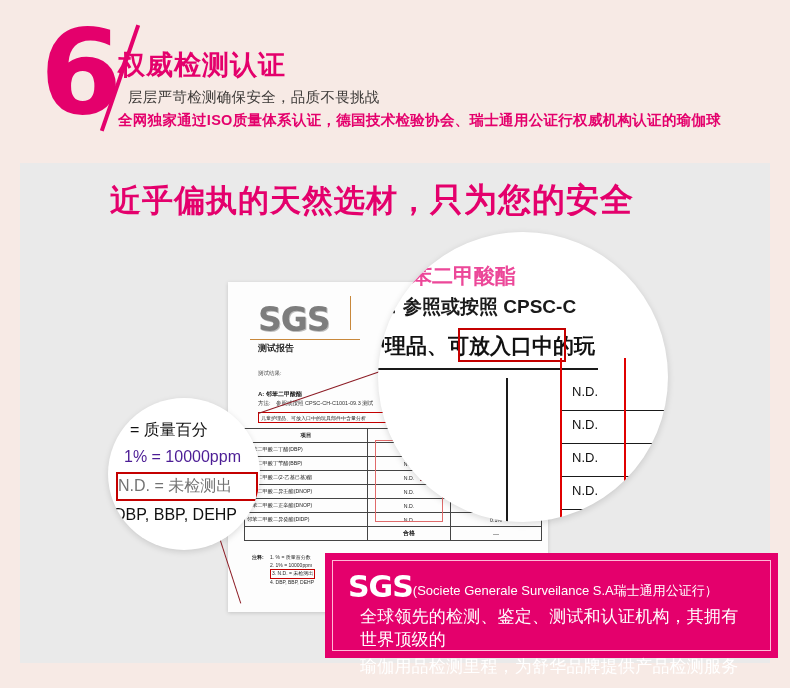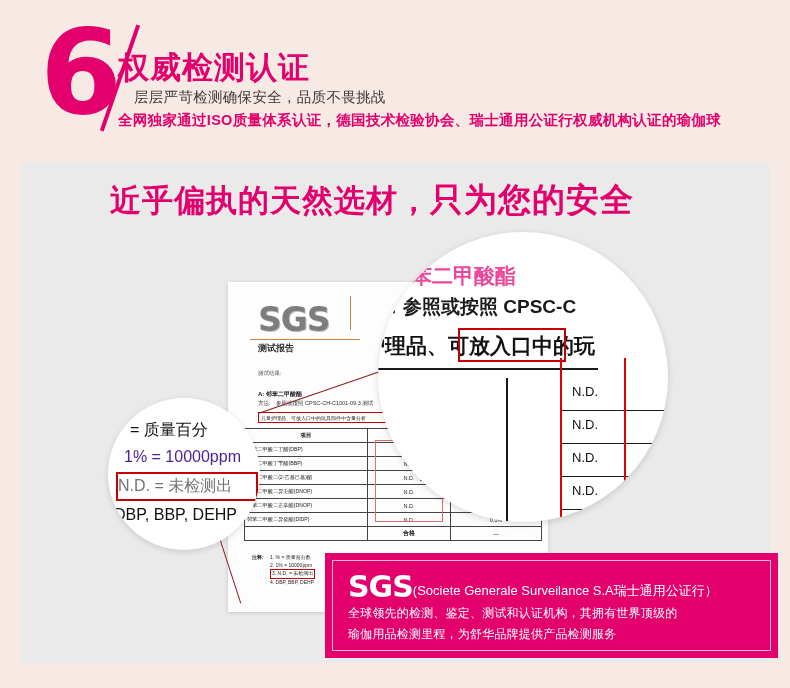--- a/index.html
+++ b/index.html
@@ -18,24 +18,24 @@
     font-size:118px;line-height:108px;font-weight:700;
     color:#e4006c;font-family:"DejaVu Sans",sans-serif;
     letter-spacing:-4px;
   }
   .slash{
     position:absolute;left:118px;top:22px;width:4px;height:112px;
     background:#e4006c;transform:rotate(19deg);transform-origin:center;
   }
   .hdr-title{
     position:absolute;left:118px;top:47px;
-    font-size:31px;font-weight:700;color:#e4006c;letter-spacing:1px;
+    font-size:27px;font-weight:700;color:#e4006c;letter-spacing:1px;
   }
   .hdr-sub1{
-    position:absolute;left:134px;top:88px;
+    position:absolute;left:128px;top:88px;
     font-size:14.5px;color:#3d3a38;letter-spacing:.3px;
   }
   .hdr-sub2{
     position:absolute;left:118px;top:111px;
     font-size:14.5px;color:#e4006c;font-weight:600;letter-spacing:.3px;
     white-space:nowrap;
   }
 
   
   .panel{
@@ -137,21 +137,21 @@
   }
   .banner-inner{
     border:1px solid #ffb9d6;width:100%;height:100%;box-sizing:border-box;
     padding:8px 15px;position:relative;
   }
   .b-sgs{
     font-size:30px;font-weight:800;color:#fff;letter-spacing:-1px;
     font-family:"DejaVu Sans",sans-serif;display:inline-block;vertical-align:-2px;
   }
   .b-paren{font-size:13px;color:#fff;display:inline-block;}
-  .b-l2,.b-l3{font-size:12px;color:#fff;letter-spacing:.2px;}
+  .b-l2,.b-l3{font-size:17px;color:#fff;letter-spacing:.2px;margin-left:12px;}
   .b-l2{margin-top:1px;}
   .b-l3{margin-top:4px;}
 </style>
 </head>
 <body>
 
 <div class="page">
 
   <div class="header">
     <div class="big-num">6</div>

